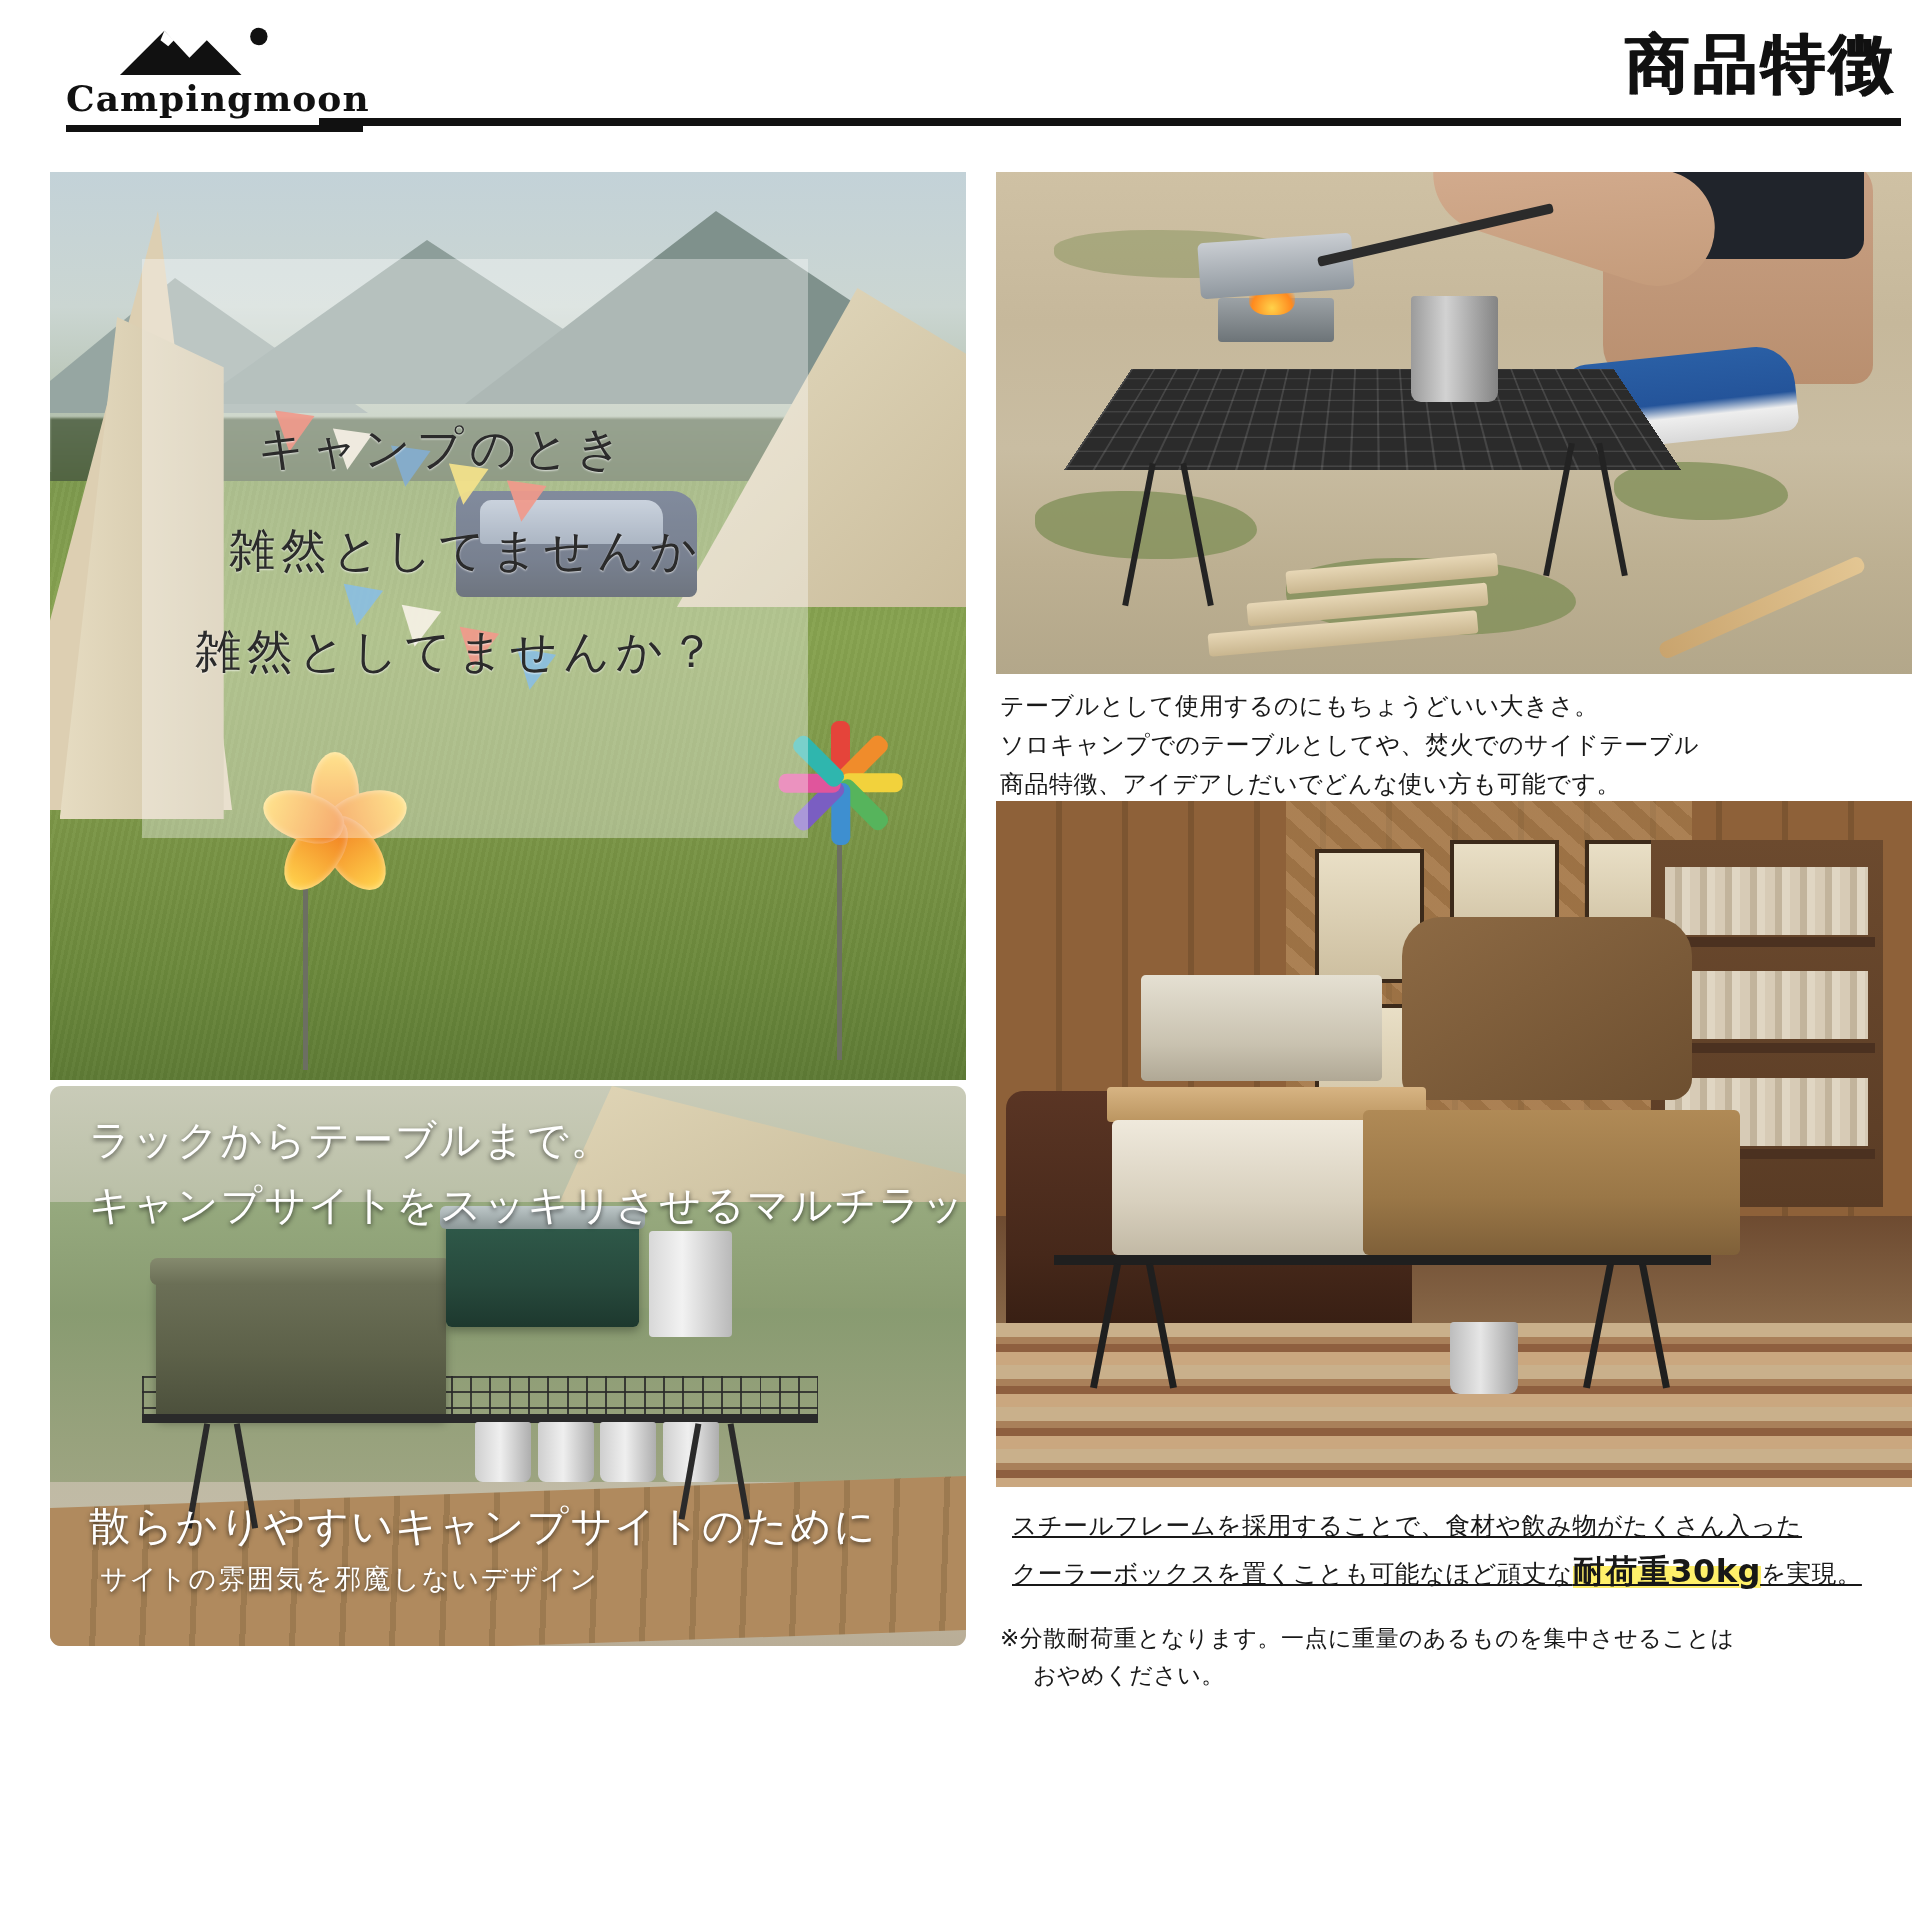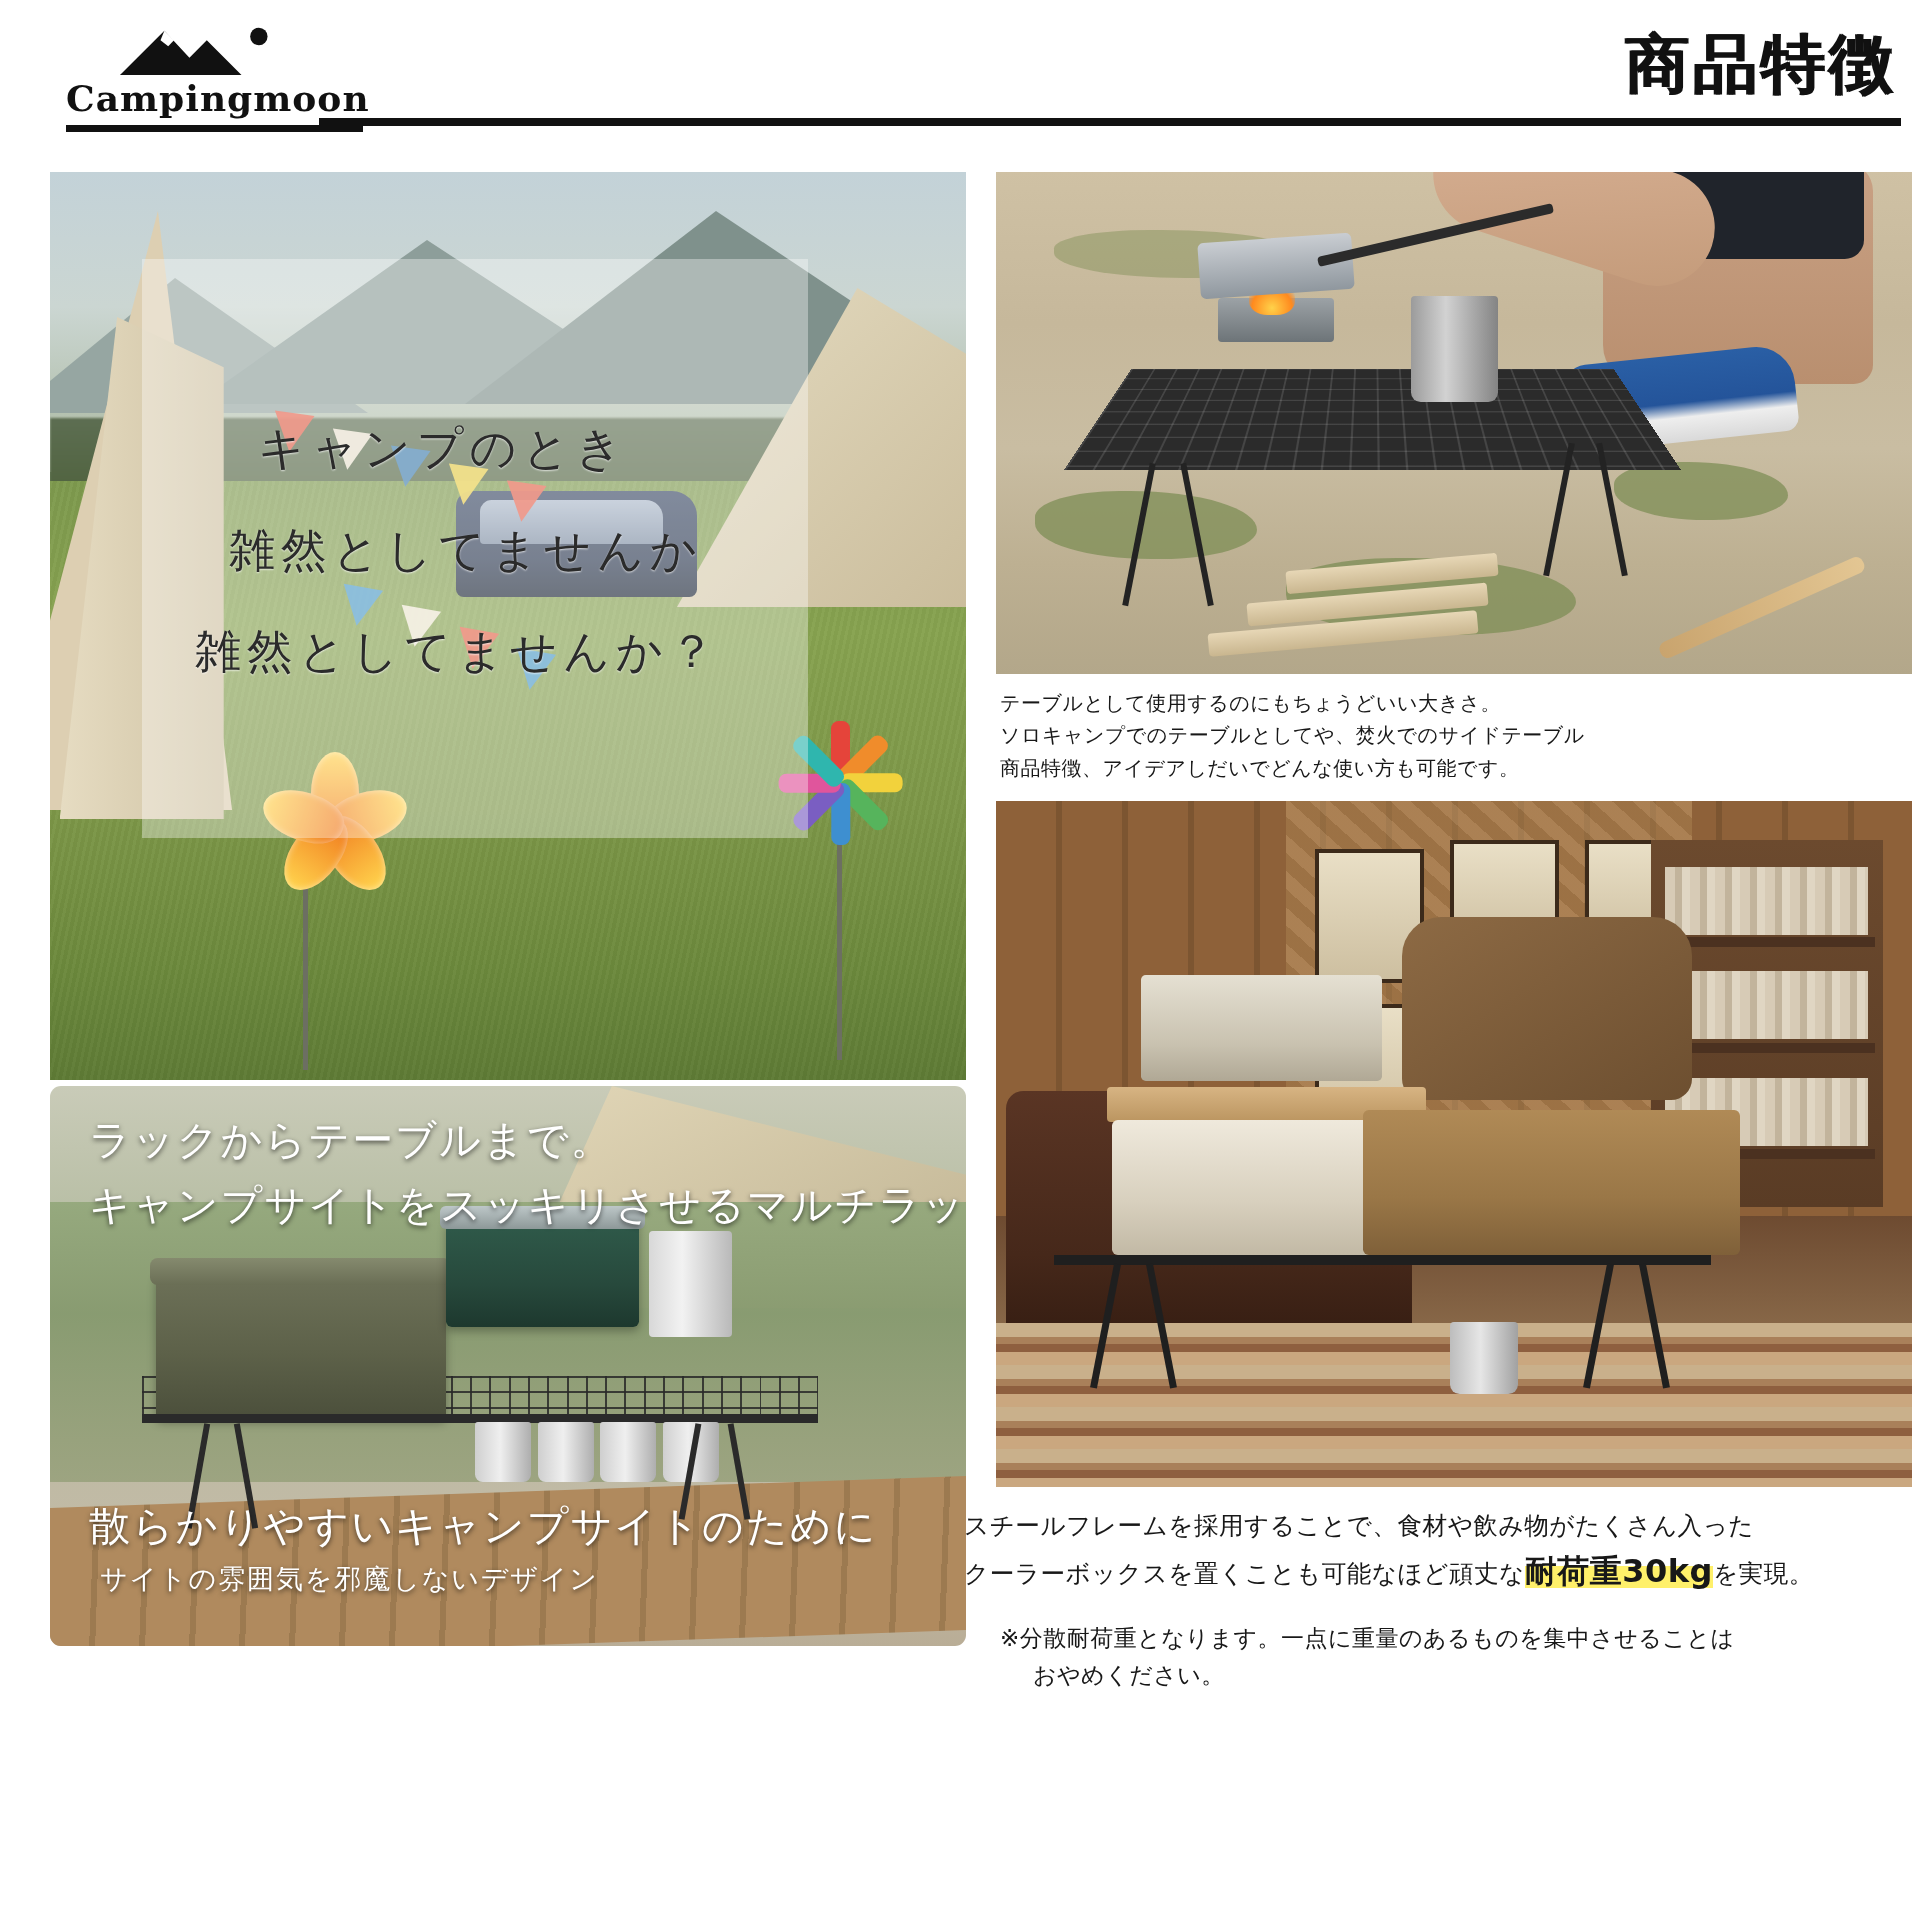--- a/index.html
+++ b/index.html
@@ -468,27 +468,28 @@
     position: absolute;
     font-family: "DejaVu Sans", sans-serif;
     color: #181818;
     line-height: 1.62;
     letter-spacing: 0.5px;
   }
   #cap-table {
     left: 1000px;
     top: 687px;
     width: 917px;
-    font-size: 20px;
+    font-size: 24px;
   }
   #cap-indoor {
-    left: 964px;
+    left: 1012px;
     top: 1506px;
     width: 919px;
     font-size: 24.6px;
+    text-decoration: underline;
   }
   #cap-indoor .ln { white-space: nowrap; }
   .hl {
     background: linear-gradient(to bottom, transparent 38%, #fff06a 38%, #fff06a 96%, transparent 96%);
     font-weight: bold;
     font-size: 32px;
   }
   #cap-note {
     left: 1000px;
     top: 1620px;

